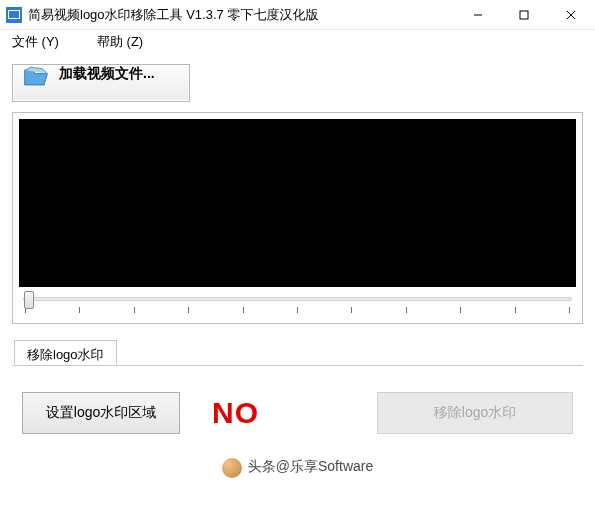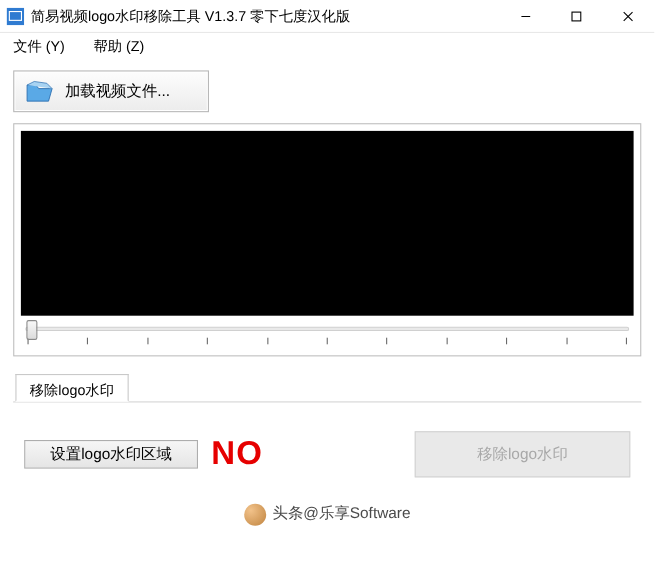--- a/index.html
+++ b/index.html
@@ -33,35 +33,36 @@
     display: flex; align-items: center; justify-content: center;
     font-family: "Segoe UI Symbol", sans-serif;
     font-size: 11px; color: #000;
   }
   .win-btn.close { width: 48px; }
   .menubar {
     height: 24px;
     display: flex;
     align-items: center;
     padding: 0 6px;
-    gap: 14px;
+    gap: 26px;
     font-size: 13px;
   }
   .menu-item { padding: 2px 6px; }
   .client {
     padding: 10px 12px 6px 12px;
   }
   .load-btn {
     width: 178px; height: 38px;
     background: linear-gradient(#fdfdfd,#ececec);
     border: 1px solid #b8b8b8;
-    display: flex; align-items: center;
+    display: flex; align-items: flex-start;
     padding-left: 10px; gap: 10px;
     font-size: 14px; color: #000;
     box-shadow: inset 0 0 0 1px #fff;
+    font-weight: bold;
   }
   .load-btn .folder-ic { width:26px; height:22px; }
   .video-frame {
     margin-top: 10px;
     border: 1px solid #bfbfbf;
     padding: 6px;
     background: #fff;
   }
   .video-area {
     width: 100%; height: 168px;
@@ -113,28 +114,28 @@
     border-bottom: 1px solid #fff;
     top: 0;
     padding-top: 5px;
   }
   .tab-panel {
     padding: 26px 10px 12px 10px;
     display: flex; align-items: center;
     background:#fff;
   }
   .set-region-btn {
-    width: 158px; height: 26px;
+    width: 158px; height: 42px;
     background: linear-gradient(#f6f6f6,#e5e5e5);
     border: 1px solid #adadad;
     font-size: 14px; color:#000;
     display:flex; align-items:center; justify-content:center;
   }
   .no-label {
-    margin-left: 12px;
+    margin-left: 32px;
     font-size: 30px;
     font-weight: 900;
     color: #e60000;
     letter-spacing: 1px;
     font-family: Arial, sans-serif;
   }
   .remove-btn {
     margin-left: auto;
     width: 196px; height: 42px;
     background: #e9e9e9;

